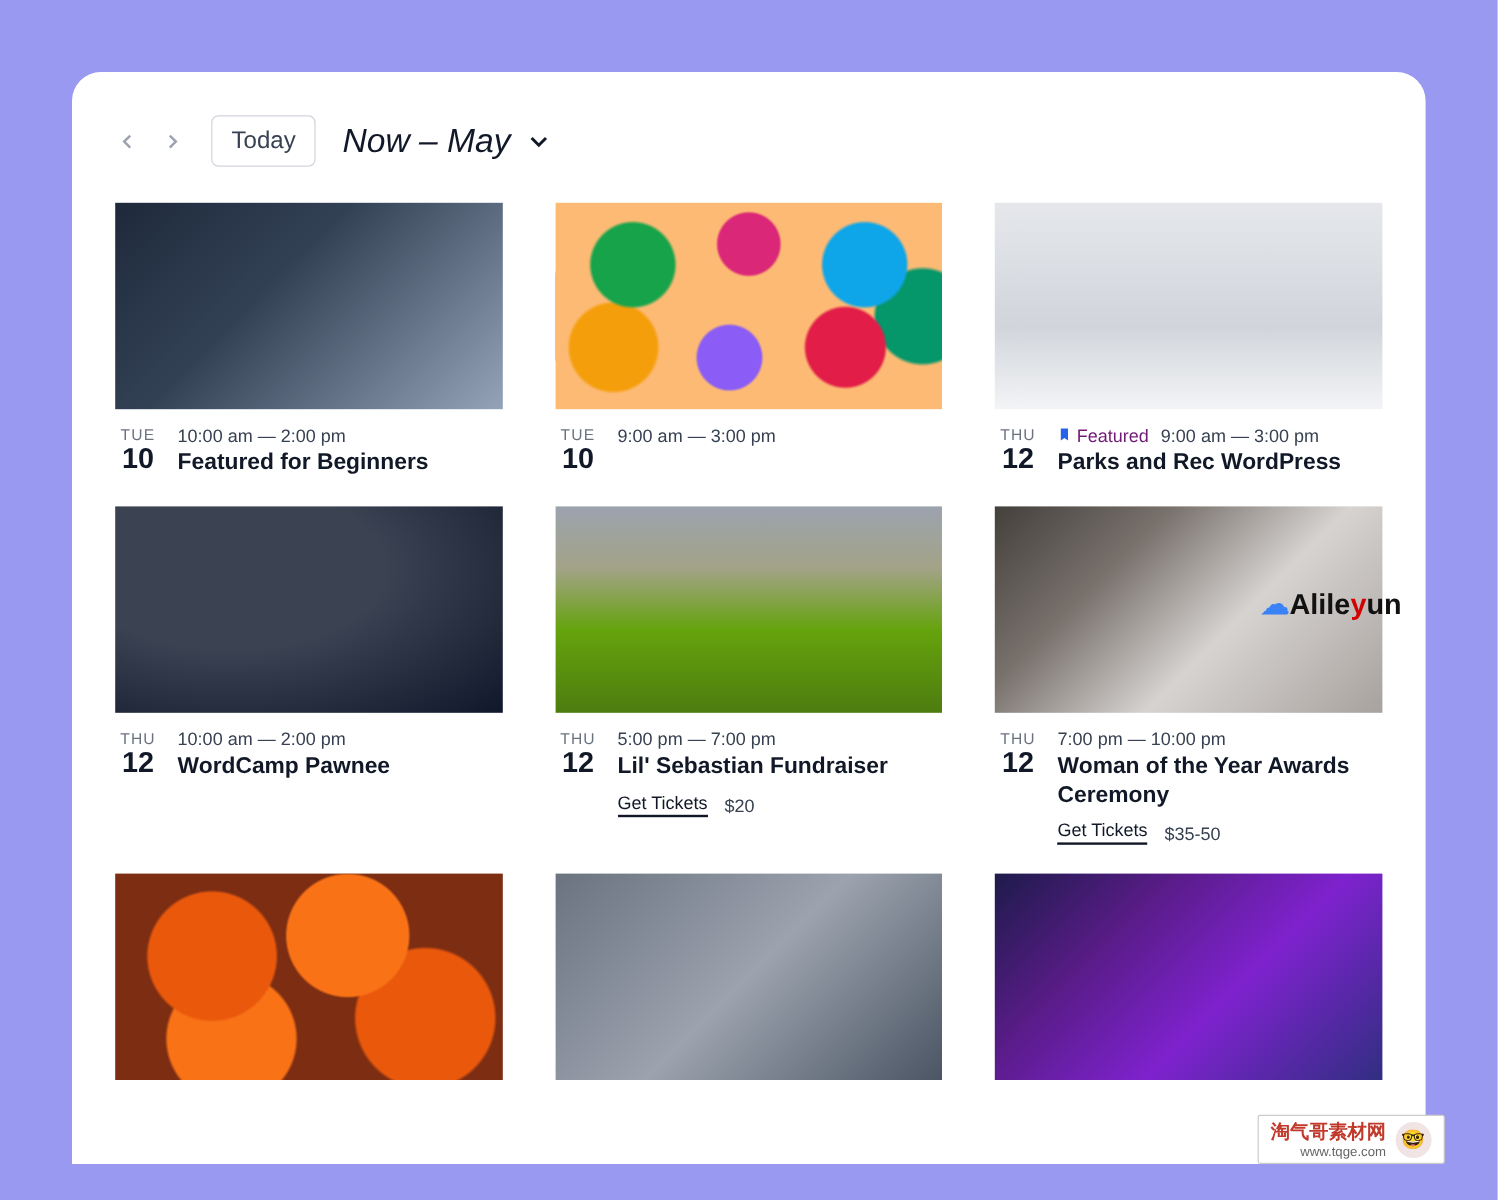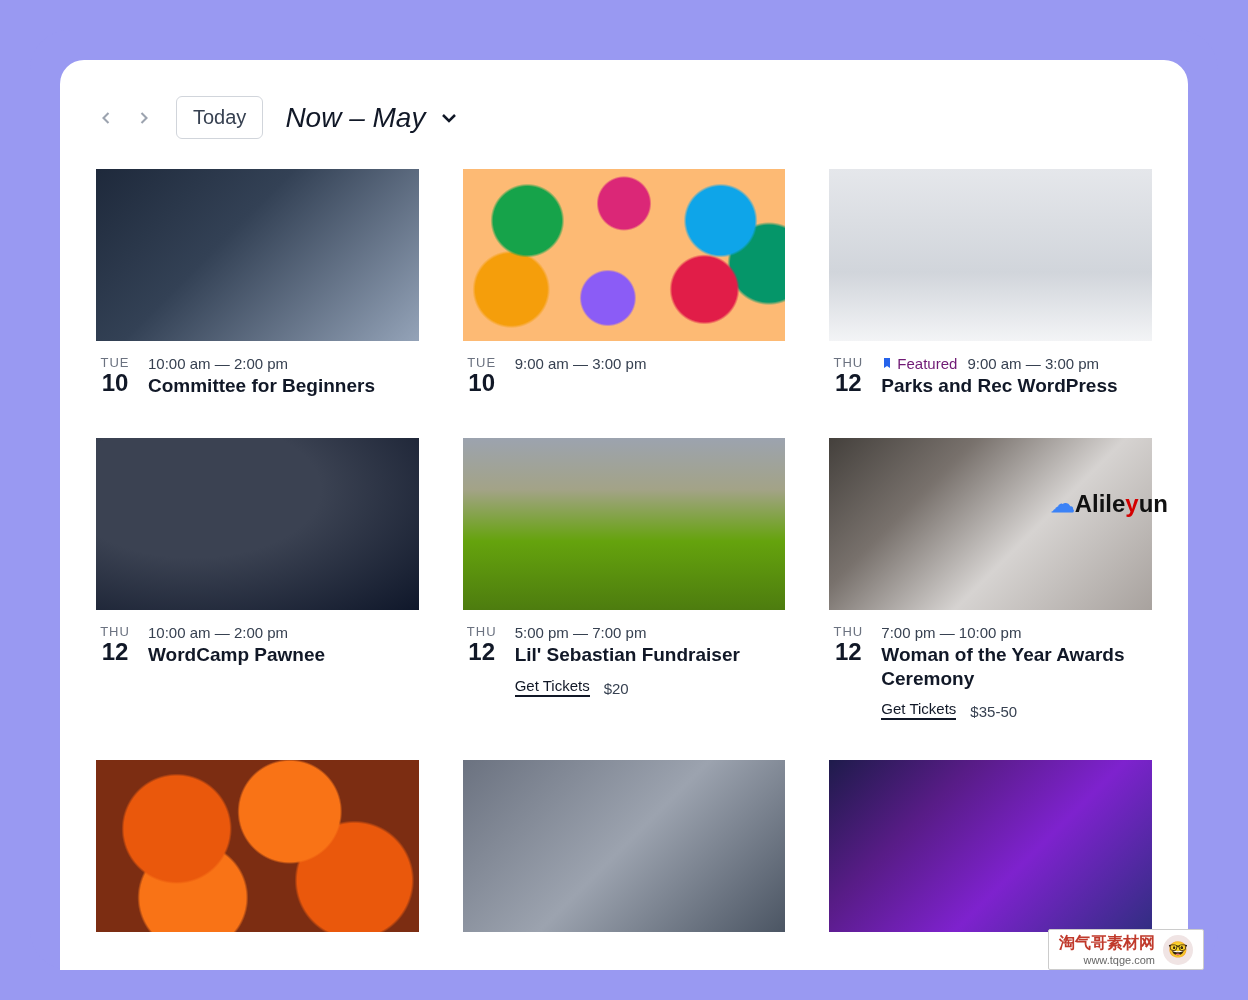--- a/index.html
+++ b/index.html
@@ -57,21 +57,21 @@
   font-size: 28px;
   font-weight: 400;
   color: #111827;
   cursor: pointer;
   font-style: italic;
 }
 .range svg { width: 24px; height: 24px; }
 .grid {
   display: grid;
   grid-template-columns: repeat(3, 1fr);
-  gap: 40px 44px;
+  gap: 24px 44px;
 }
 .event { display: flex; flex-direction: column; }
 .thumb {
   width: 100%;
   height: 172px;
   border-radius: 0;
   background: #ddd;
   position: relative;
   overflow: hidden;
 }
@@ -199,21 +199,21 @@
     <div class="grid" id="grid">
         <div class="event">
           <div class="thumb bg-workshop"></div>
           <div class="meta">
             <div class="date-col">
               <div class="weekday">TUE</div>
               <div class="daynum">10</div>
             </div>
             <div class="info-col">
               <div class="time"><span>10:00 am — 2:00 pm</span></div>
-              <div class="title">Committee for Beginners</div>
+              <div class="title">Featured for Beginners</div>
             </div>
           </div>
         </div>
         <div class="event">
           <div class="thumb bg-yarn"></div>
           <div class="meta">
             <div class="date-col">
               <div class="weekday">TUE</div>
               <div class="daynum">10</div>
             </div>

